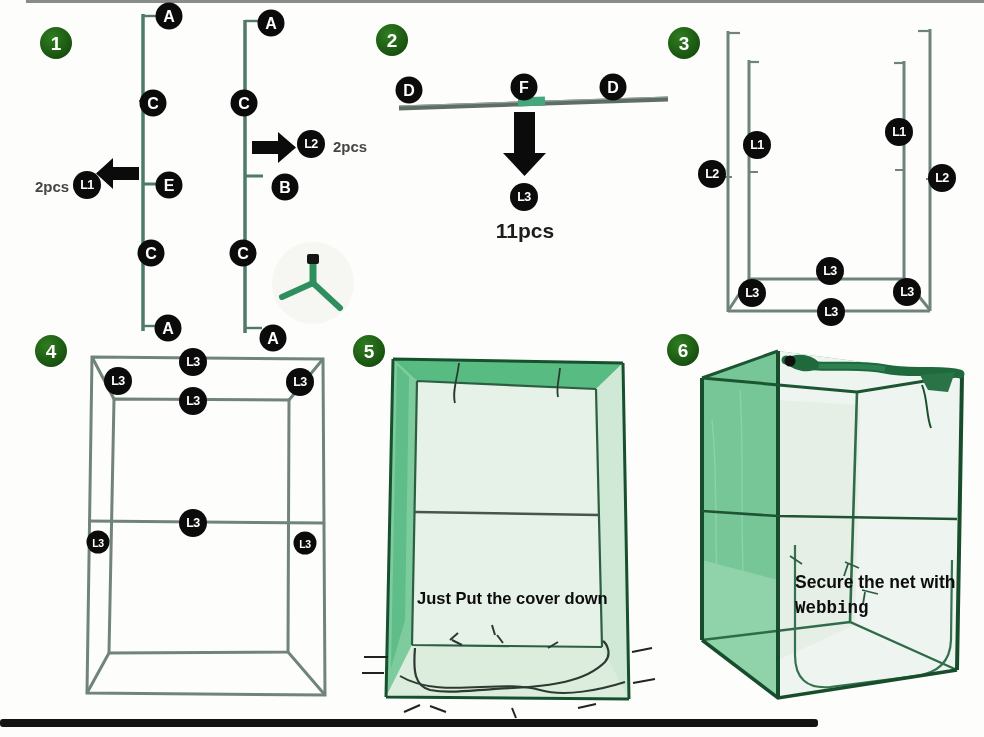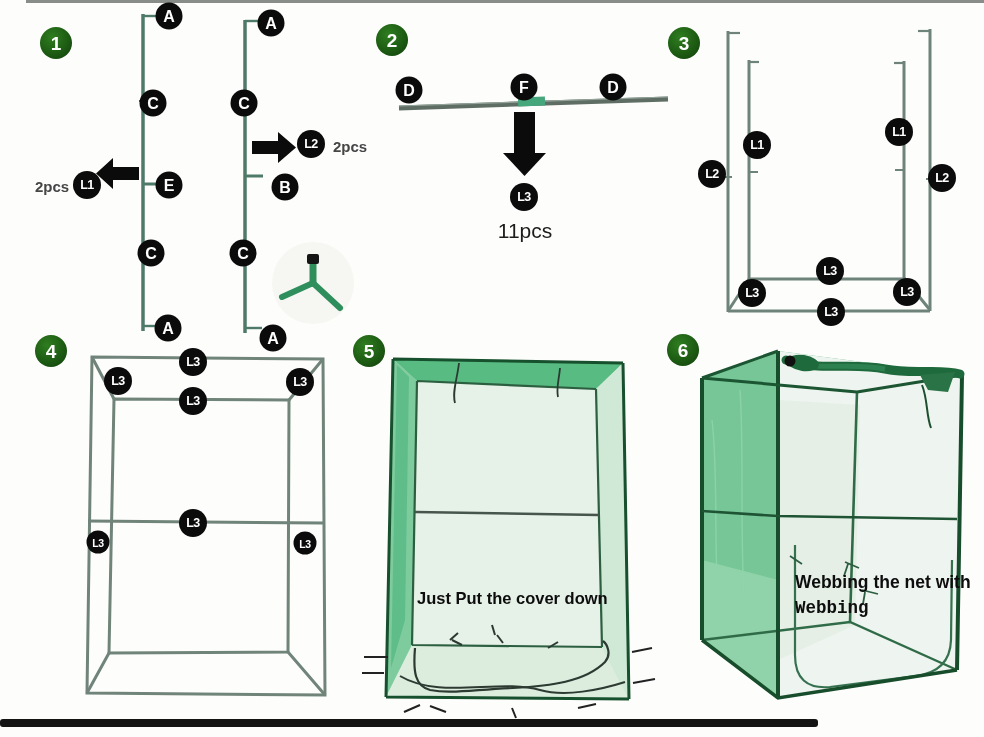--- a/index.html
+++ b/index.html
@@ -20,21 +20,21 @@
     display:flex;align-items:center;justify-content:center;font-weight:bold;
     transform:translate(-50%,-50%);z-index:3;
   }
   .badge.letter{width:27px;height:27px;font-size:16px;}
   .badge.part{width:28px;height:28px;font-size:12.5px;letter-spacing:-0.5px;text-align:center;}
   .badge.part.small{width:23px;height:23px;font-size:10.5px;}
   .qty{
     position:absolute;color:#464646;font-weight:bold;font-size:15px;
     transform:translate(-50%,-50%);z-index:3;white-space:nowrap;
   }
-  .qty.big{font-size:21px;font-weight:normal;color:#1d1d1d;}
+  .qty.big{font-size:21px;font-weight:bold;color:#1d1d1d;}
   .caption{
     position:absolute;font-weight:bold;color:#0d0d0d;z-index:3;white-space:nowrap;
   }
   .caption.c5{left:417px;top:589px;font-size:16.5px;}
   .caption.c6a{left:795px;top:572px;font-size:17.5px;}
   .caption.c6b{left:795px;top:598px;font-size:17.5px;font-family:Liberation Mono, monospace;}
 </style>
 </head>
 <body>
 
@@ -181,16 +181,16 @@
 
   <div class="badge part" style="left:193px;top:362px">L3</div>
   <div class="badge part" style="left:118px;top:381px">L3</div>
   <div class="badge part" style="left:300px;top:382px">L3</div>
   <div class="badge part" style="left:193px;top:401px">L3</div>
   <div class="badge part" style="left:193px;top:523px">L3</div>
   <div class="badge part small" style="left:98px;top:542px">L3</div>
   <div class="badge part small" style="left:305px;top:543px">L3</div>
 
   <div class="caption c5">Just Put the cover down</div>
-  <div class="caption c6a">Webbing the net with</div>
+  <div class="caption c6a">Secure the net with</div>
   <div class="caption c6b">Webbing</div>
 
 </div>
 
 </body></html>

